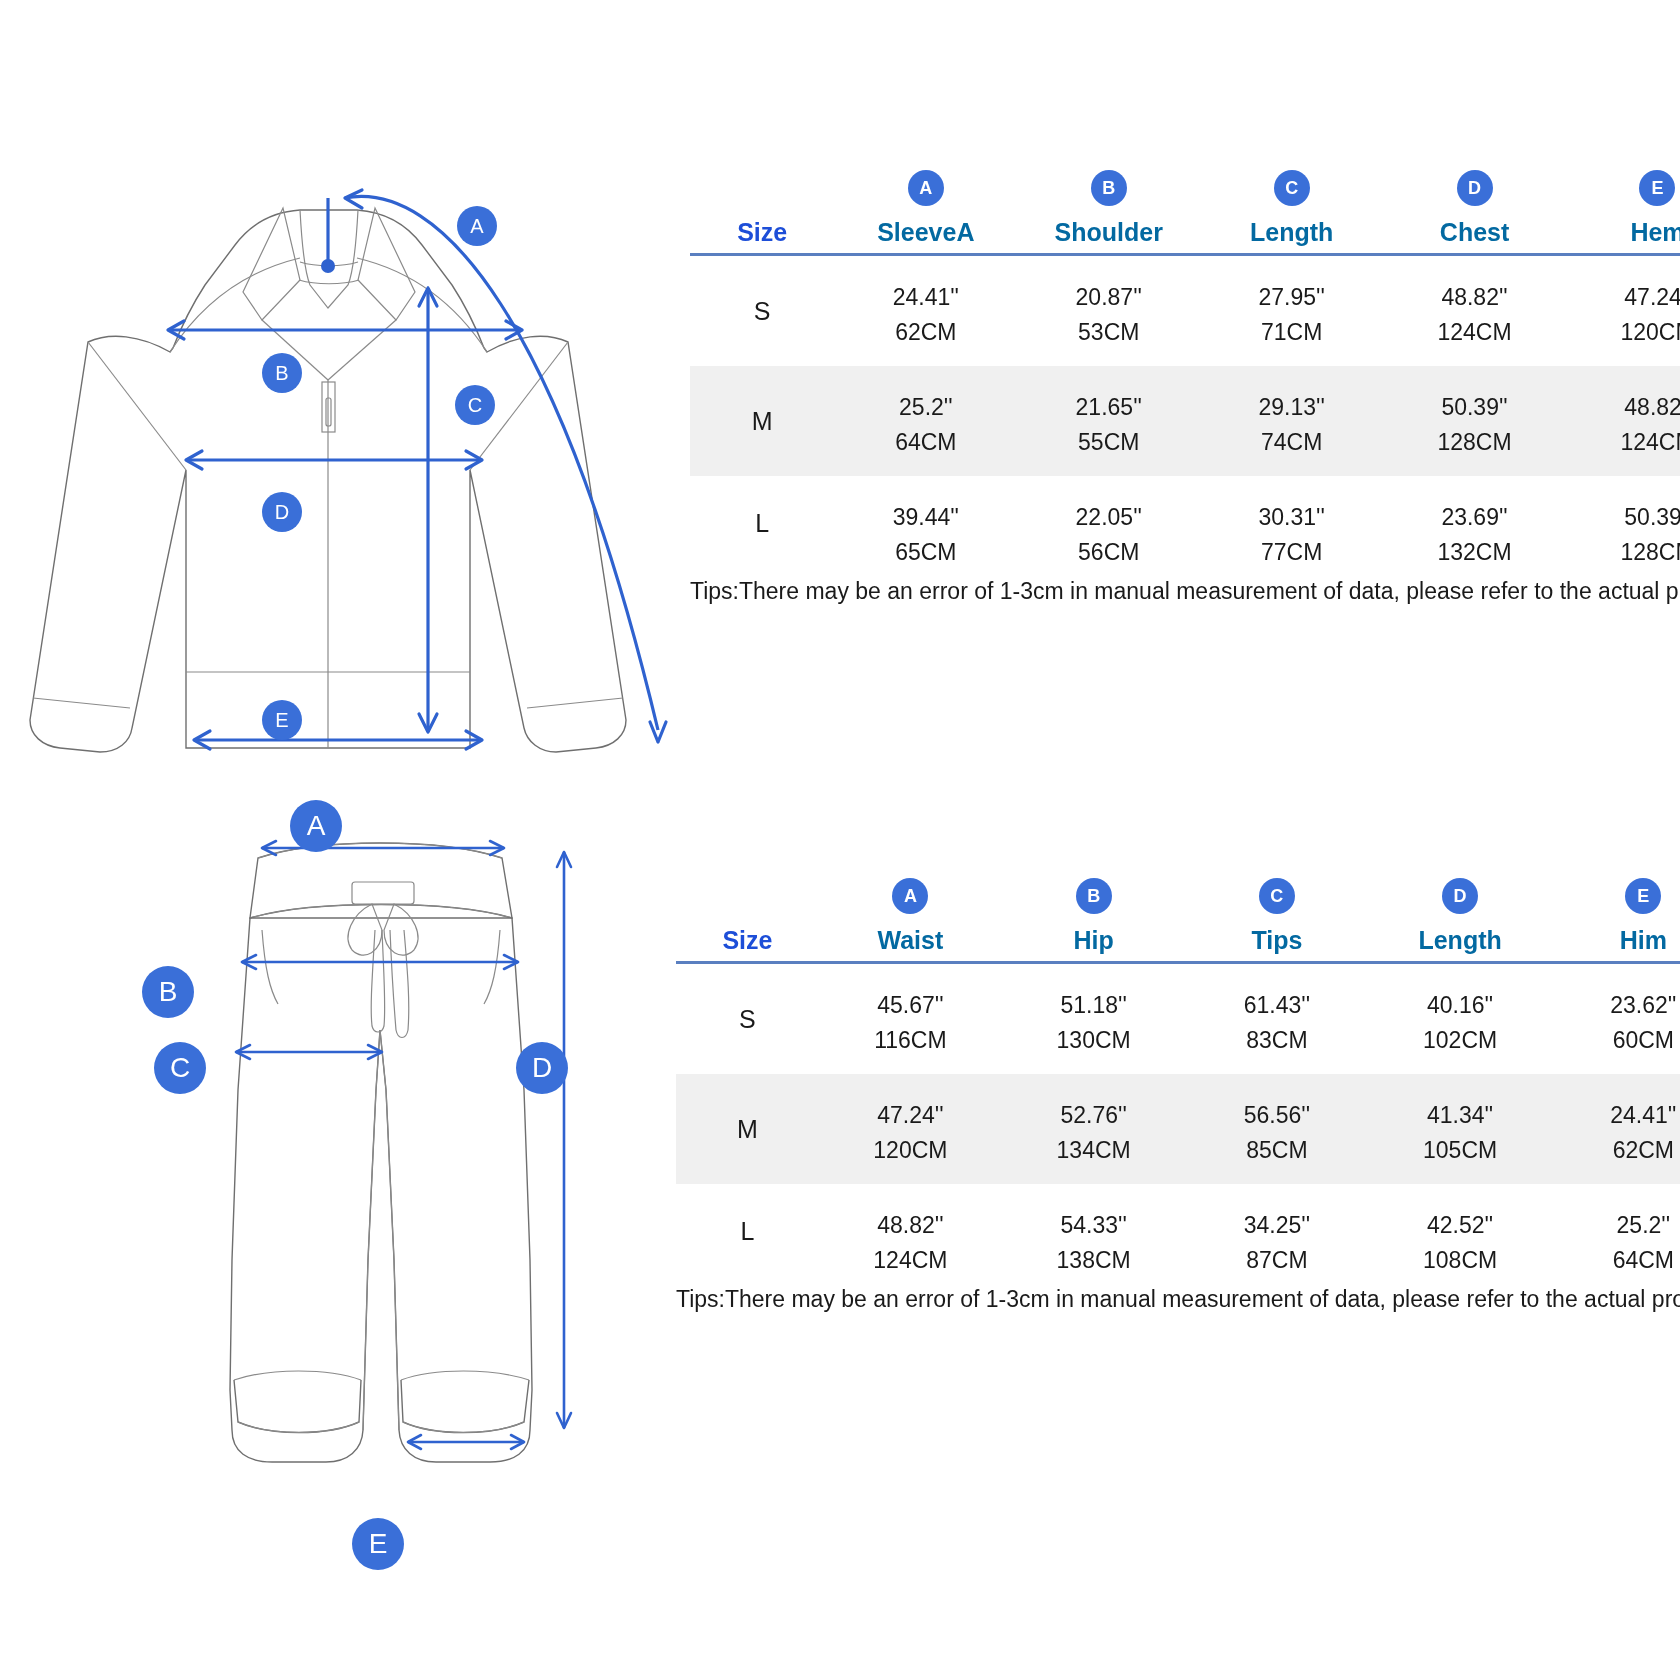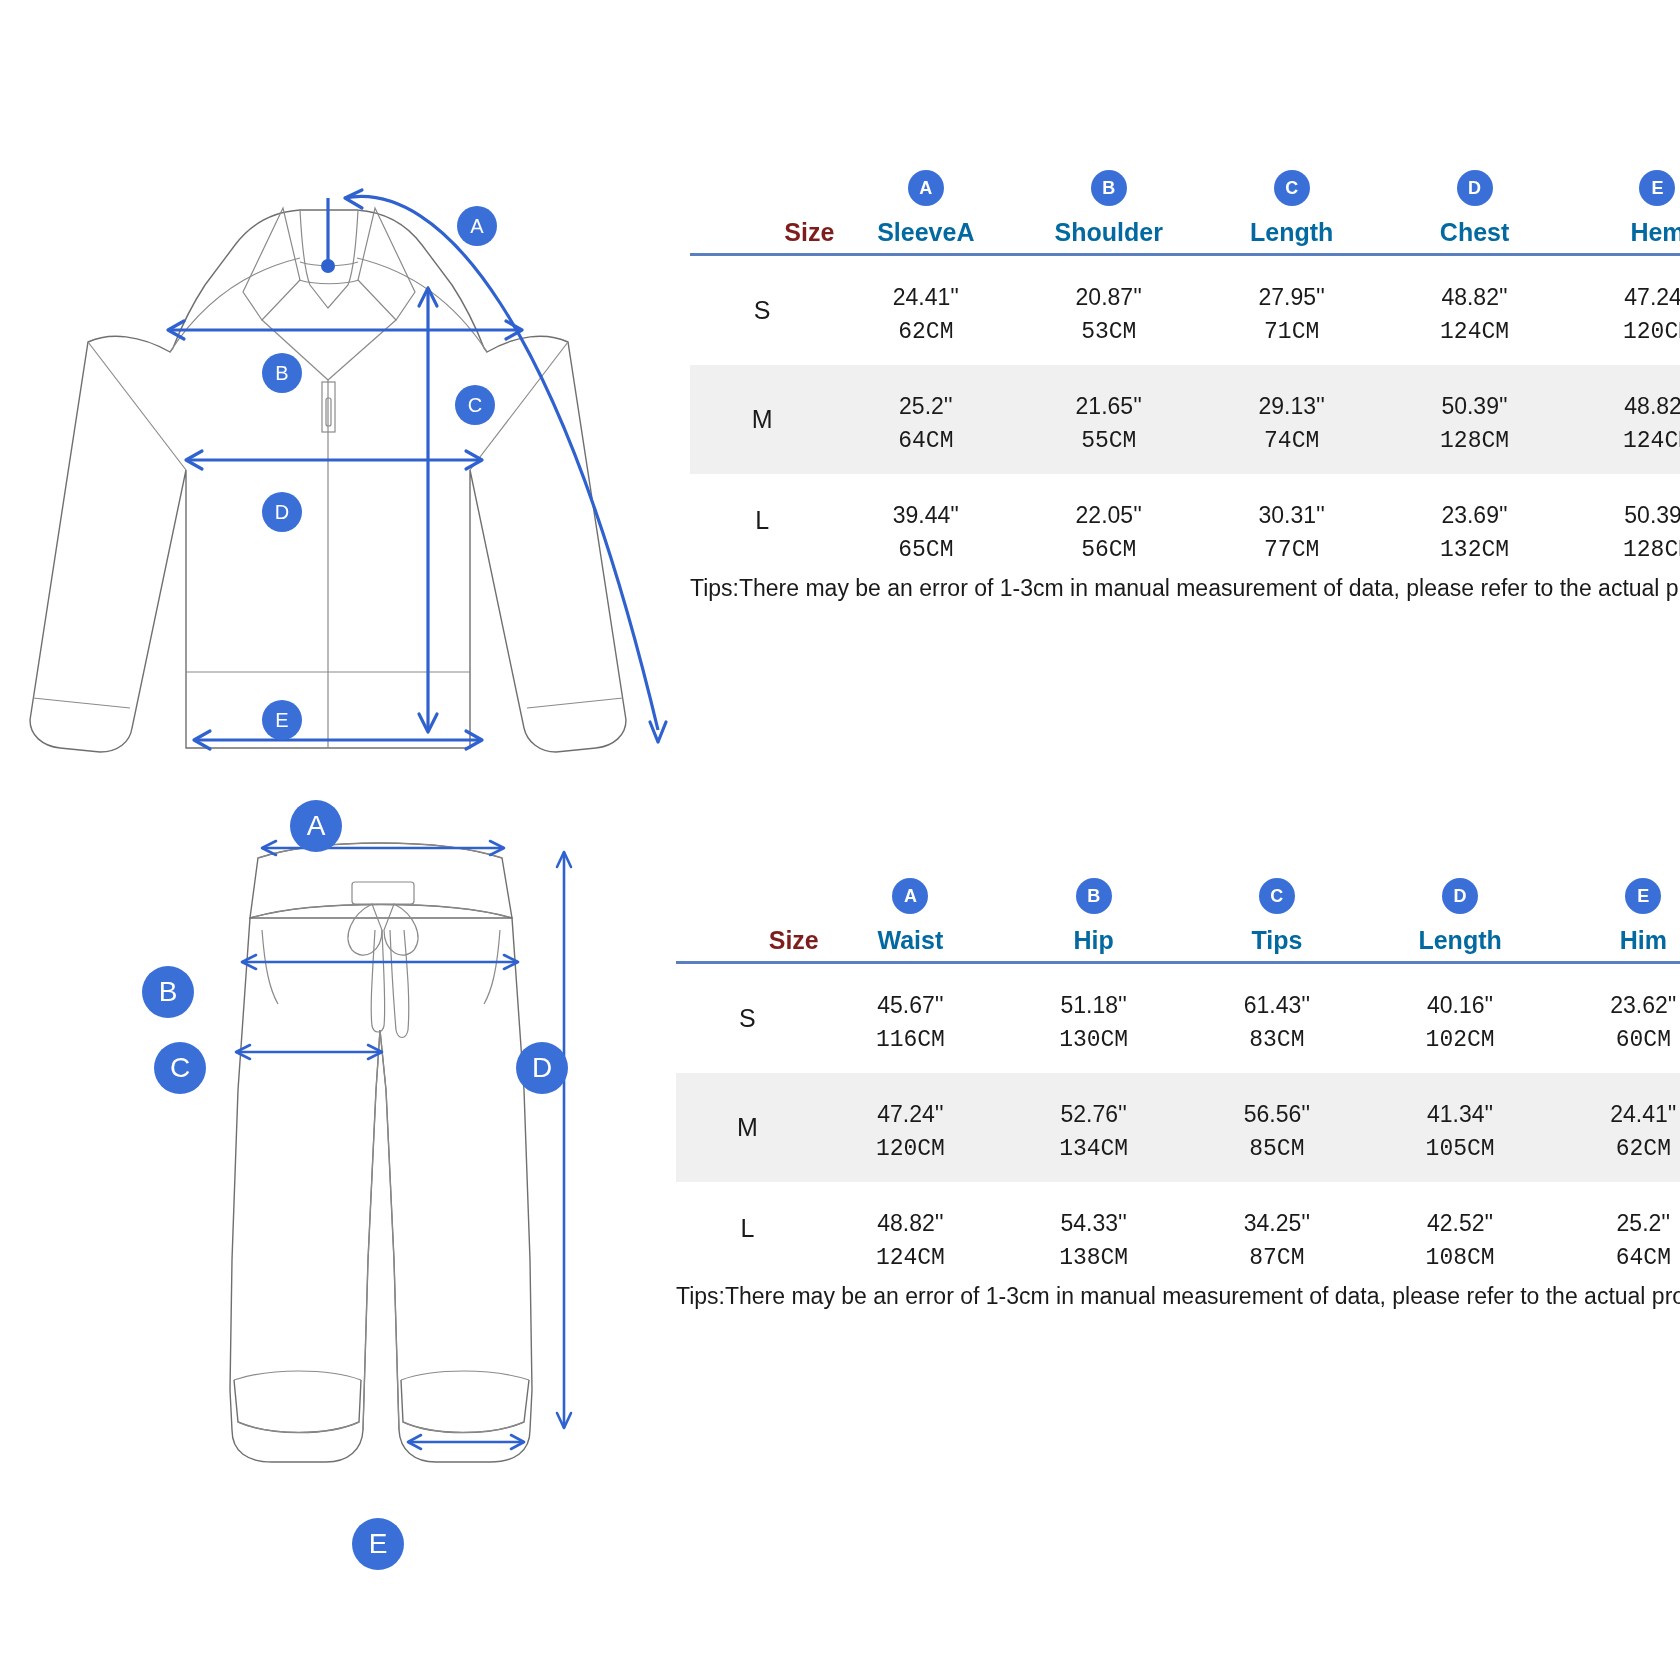--- a/index.html
+++ b/index.html
@@ -33,28 +33,28 @@
     border-collapse: collapse;
     font-family: "Liberation Sans", sans-serif;
   }
   .size-table .hdr-cell {
     text-align: center;
     vertical-align: bottom;
     padding-bottom: 6px;
   }
   .hdr-badge-wrap { display:flex; justify-content:center; margin-bottom: 12px; }
   .hdr-label { font-size: 25px; font-weight: bold; color: #0369a1; }
-  .size-hdr { font-size: 25px; font-weight: bold; color:#7f1d1d; text-align:right; vertical-align: bottom; padding-bottom: 6px;}
+  .size-hdr { font-size: 25px; font-weight: bold; color:#1d4ed8; text-align:center; vertical-align: bottom; padding-bottom: 6px;}
   .hdr-row th { border-bottom: 3px solid #5a7fc0; }
 
   .size-table td { text-align:center; color:#1a1a1a; font-size: 23px; }
   .size-table td.size-cell { font-size: 25px; }
   .row-alt td { background: #f0f0f0; }
   .cell-in  { padding-top: 28px; padding-bottom: 4px; }
-  .cell-cm  { padding-top: 4px; padding-bottom: 20px; font-family: Liberation Mono, monospace; }
+  .cell-cm  { padding-top: 4px; padding-bottom: 20px; }
   .size-cell { vertical-align: middle; }
 
   .tips {
     font-size: 21px; color: #1a1a1a; text-align: center;
     padding-top: 8px;
     font-family: "Liberation Sans", sans-serif;
     white-space: nowrap;
   }
 
   

